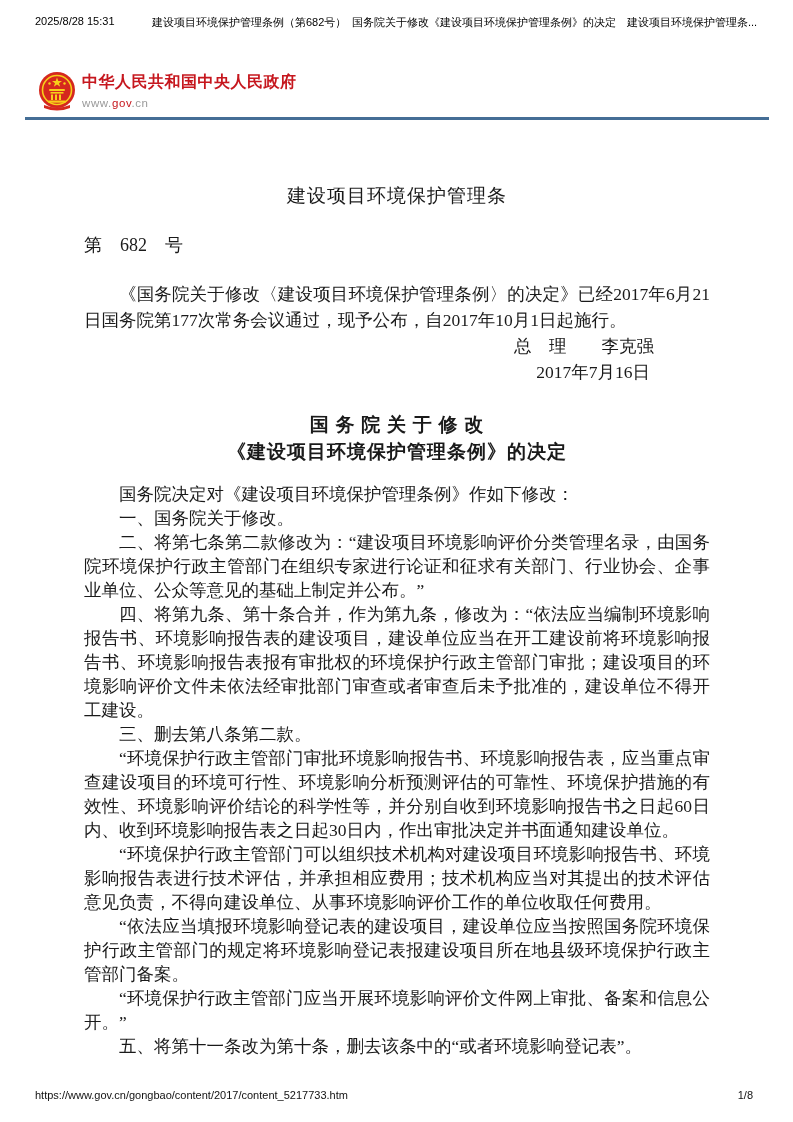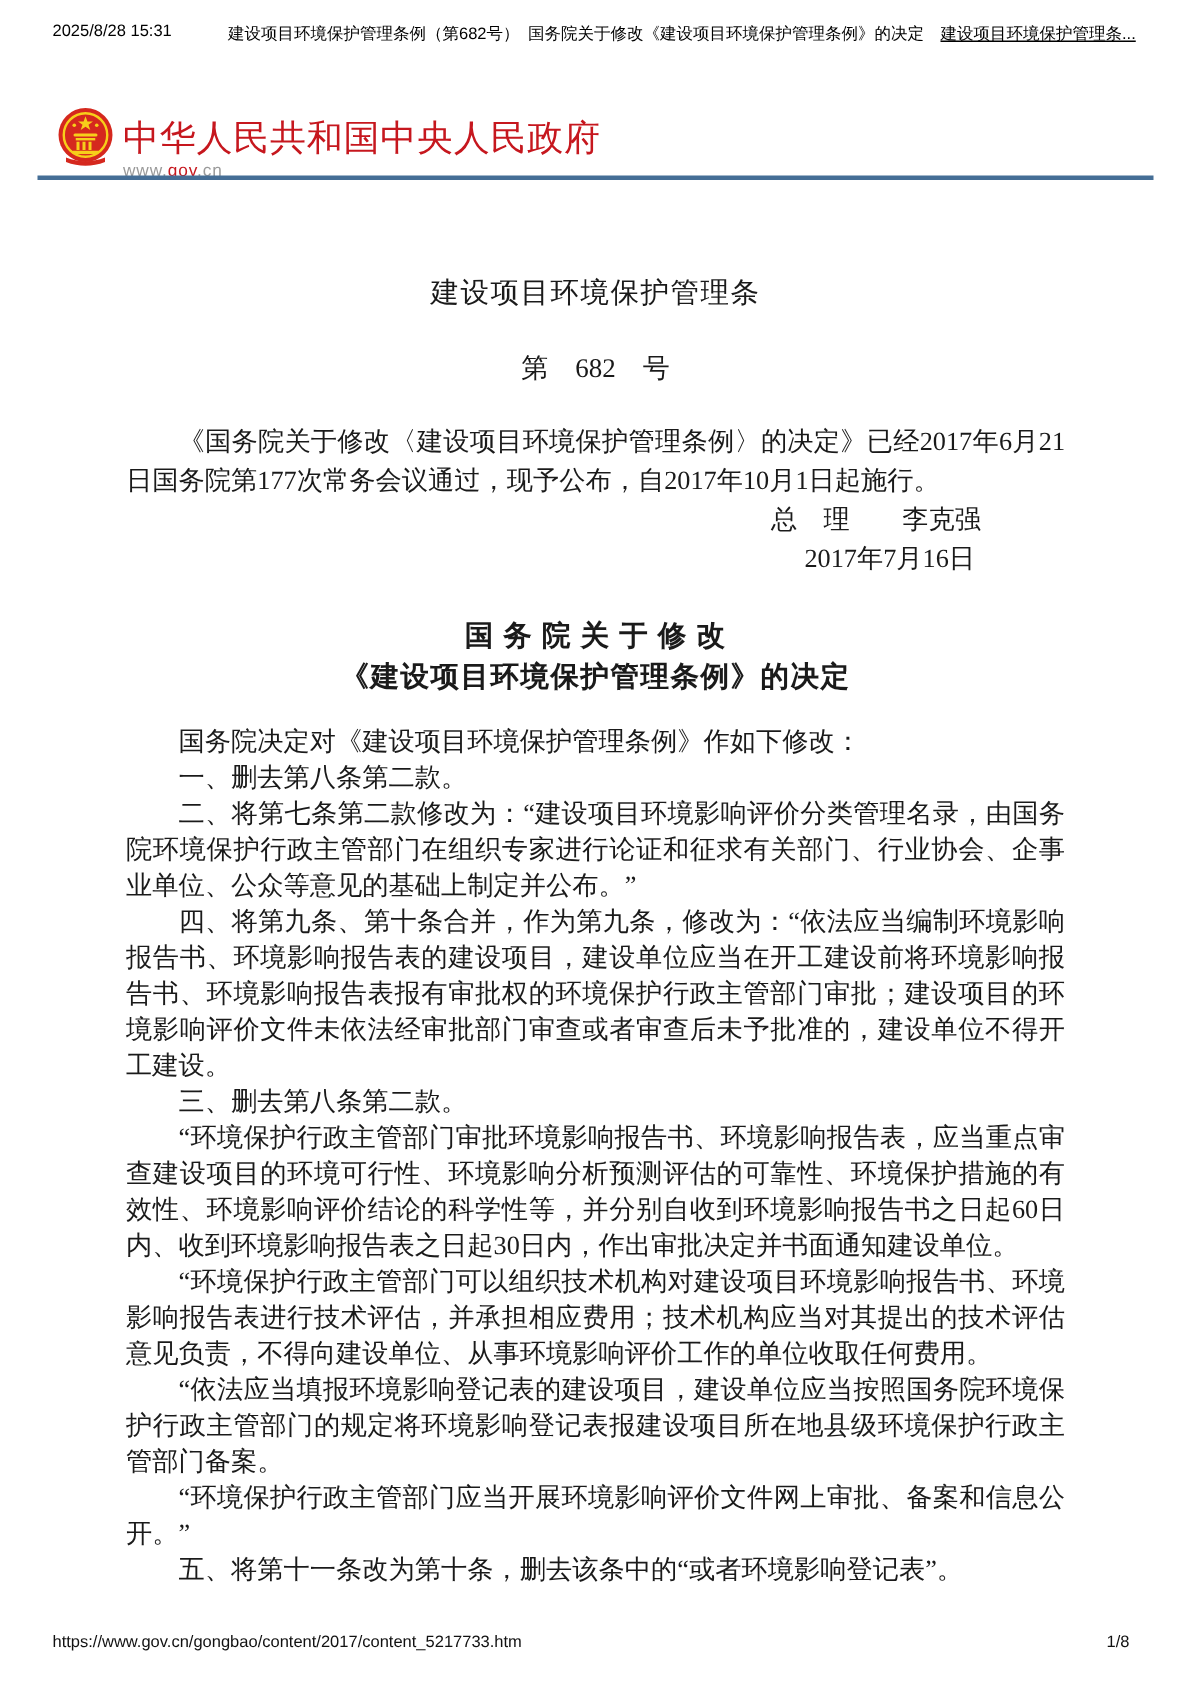--- a/index.html
+++ b/index.html
@@ -16,45 +16,45 @@
   
   .print-header {
     position: absolute; top: 15px; left: 0; right: 0; height: 16px;
     font-family: "Liberation Sans", "DejaVu Sans", sans-serif;
     font-size: 11px; color: #000; white-space: nowrap;
   }
   .ph { position: absolute; top: 0; }
   .ph-date { left: 35px; }
   .ph-t1 { left: 152px; }
   .ph-t2 { left: 352px; }
-  .ph-t3 { left: 627px; text-decoration: underline; }
+  .ph-t3 { left: 627px; }
 
   
   .site-header { position: absolute; left: 38px; top: 70px; display: flex; align-items: flex-start; }
   .emblem { width: 38px; height: 40px; display: inline-block; margin-top: 1px; }
   .site-text { margin-left: 6px; }
   .site-title {
     font-family: "Liberation Sans", "DejaVu Sans", sans-serif;
-    font-weight: 400; font-size: 24px; line-height: 24px;
-    letter-spacing: 0.5px; cursor: pointer; margin-top: 11px;
+    font-weight: 700; font-size: 16px; line-height: 24px;
+    letter-spacing: 0.5px; cursor: pointer;
   }
   .site-url {
     font-family: "Liberation Sans", "DejaVu Sans", sans-serif;
     font-size: 11.5px; letter-spacing: 0.6px; color: #9a9a9a;
     margin-top: 3px; cursor: pointer;
   }
   .divider { position: absolute; left: 25px; top: 117px; width: 744px; height: 3px; }
 
   
   .doc {
     position: absolute; left: 84px; top: 185px; width: 626px;
     font-family: "Liberation Serif", "DejaVu Serif", serif;
   }
   .doc-title { margin: 0; text-align: center; font-size: 19px; line-height: 22px; font-weight: 400; letter-spacing: 1px; }
-  .doc-number { margin-top: 27px; text-align: center; font-size: 18px; line-height: 22px; }
+  .doc-number { margin-top: 27px; font-size: 18px; line-height: 22px; }
   .announce { margin: 25px 0 0 0; font-size: 17.5px; line-height: 26px; text-align: justify; text-indent: 2em; }
   .sig { text-align: right; padding-right: 56px; font-size: 17.5px; line-height: 26px; font-family: Liberation Serif, serif; }
   .sig-date { text-align: right; padding-right: 60px; font-size: 17.5px; line-height: 26px; }
   .sec-h { margin: 0; text-align: center; font-size: 19px; line-height: 27px; font-weight: 700; letter-spacing: 1px; }
   .sec-h1 { margin-top: 26px; }
   .paras { margin-top: 17px; }
   .body-para { margin: 0; font-size: 17.5px; line-height: 24px; text-align: justify; text-indent: 2em; }
 
   
   .print-footer {
@@ -105,21 +105,21 @@
   <main class="doc">
     <h1 class="doc-title">建设项目环境保护管理条</h1>
     <div class="doc-number">第　682　号</div>
     <p class="announce">《国务院关于修改〈建设项目环境保护管理条例〉的决定》已经2017年6月21日国务院第177次常务会议通过，现予公布，自2017年10月1日起施行。</p>
     <div class="sig">总　理　　李克强</div>
     <div class="sig-date">2017年7月16日</div>
     <h2 class="sec-h sec-h1">国 务 院 关 于 修 改</h2>
     <h2 class="sec-h">《建设项目环境保护管理条例》的决定</h2>
     <div class="paras">
         <p class="body-para">国务院决定对《建设项目环境保护管理条例》作如下修改：</p>
-        <p class="body-para">一、删去第八条第二款。</p>
+        <p class="body-para">一、国务院关于修改。</p>
         <p class="body-para">二、将第七条第二款修改为：“建设项目环境影响评价分类管理名录，由国务院环境保护行政主管部门在组织专家进行论证和征求有关部门、行业协会、企事业单位、公众等意见的基础上制定并公布。”</p>
         <p class="body-para">四、将第九条、第十条合并，作为第九条，修改为：“依法应当编制环境影响报告书、环境影响报告表的建设项目，建设单位应当在开工建设前将环境影响报告书、环境影响报告表报有审批权的环境保护行政主管部门审批；建设项目的环境影响评价文件未依法经审批部门审查或者审查后未予批准的，建设单位不得开工建设。</p>
         <p class="body-para">三、删去第八条第二款。</p>
         <p class="body-para">“环境保护行政主管部门审批环境影响报告书、环境影响报告表，应当重点审查建设项目的环境可行性、环境影响分析预测评估的可靠性、环境保护措施的有效性、环境影响评价结论的科学性等，并分别自收到环境影响报告书之日起60日内、收到环境影响报告表之日起30日内，作出审批决定并书面通知建设单位。</p>
         <p class="body-para">“环境保护行政主管部门可以组织技术机构对建设项目环境影响报告书、环境影响报告表进行技术评估，并承担相应费用；技术机构应当对其提出的技术评估意见负责，不得向建设单位、从事环境影响评价工作的单位收取任何费用。</p>
         <p class="body-para">“依法应当填报环境影响登记表的建设项目，建设单位应当按照国务院环境保护行政主管部门的规定将环境影响登记表报建设项目所在地县级环境保护行政主管部门备案。</p>
         <p class="body-para">“环境保护行政主管部门应当开展环境影响评价文件网上审批、备案和信息公开。”</p>
         <p class="body-para">五、将第十一条改为第十条，删去该条中的“或者环境影响登记表”。</p>
       </div>
   </main>

